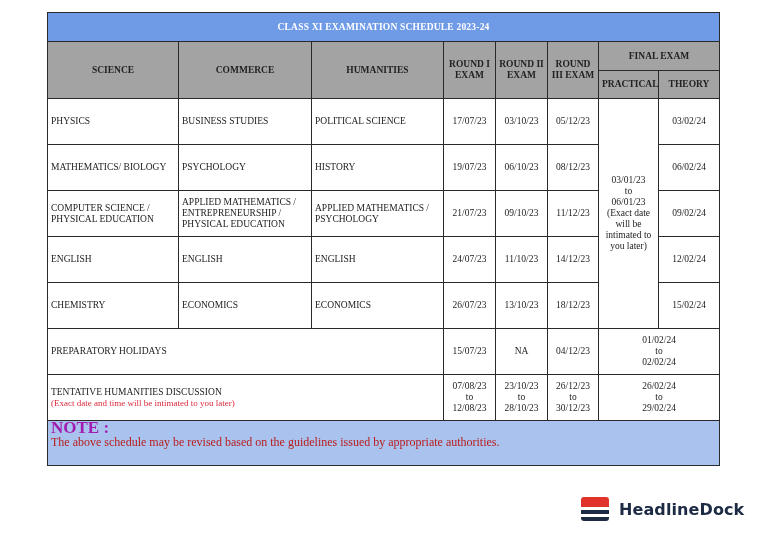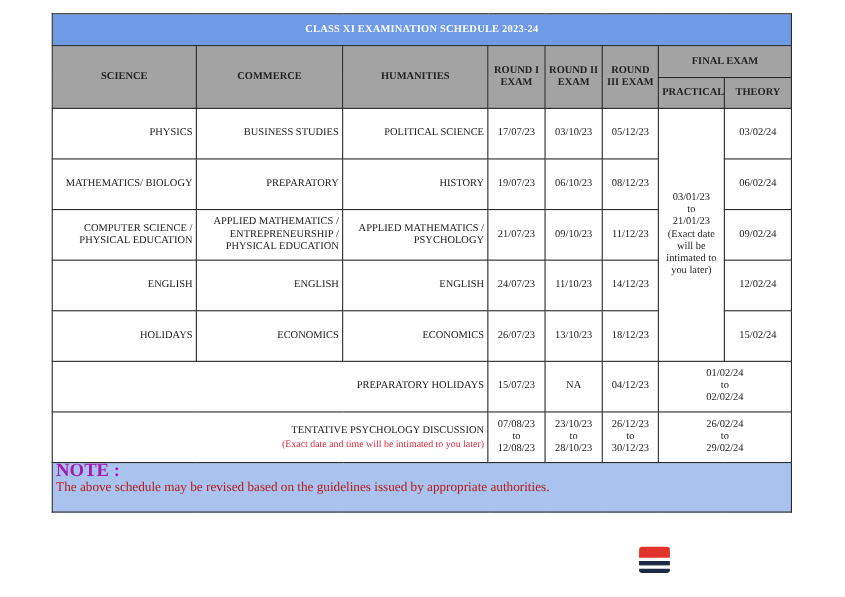--- a/index.html
+++ b/index.html
@@ -3,21 +3,21 @@
 <meta charset="utf-8">
 <style>
   html, body { margin: 0; padding: 0; background: #ffffff; }
   body { width: 768px; height: 543px; position: relative; overflow: hidden;
          font-family: "Liberation Serif", "DejaVu Serif", serif; color: #222; }
   .sheet { position: absolute; left: 47px; top: 12px; width: 672px; }
   table.sched { border-collapse: collapse; width: 672px; table-layout: fixed; padding-left: 16px; }
   table.sched td, table.sched th { border: 1px solid #2a2a2a; padding: 0 3px; font-size: 9.5px; line-height: 11px; }
   .title-row td { background: #6f9ae6; color: #ffffff; font-weight: bold; font-size: 14px; text-align: center; height: 28px; letter-spacing: 0.2px; }
   .hdr th { background: #a3a3a3; font-weight: bold; font-size: 9px; text-align: center; }
-  .subj { text-align: right; vertical-align: middle; }
+  .subj { text-align: left; vertical-align: middle; }
   .date { text-align: center; vertical-align: middle; }
   .row-main td { height: 45px; }
   .row-extra td { height: 45px; }
   .red { color: #d8283a; }
   .note-row td { background: #a9c2ee; height: 44px; vertical-align: top; padding: 2px 4px; font-size: 12px; }
   .note-label { font-weight: bold; color: #a21caf; font-size: 17px; line-height: 14px; }
   .note-text { color: #b91c1c; font-size: 12px; line-height: 14px; }
   .brand { position: absolute; left: 581px; top: 497px; display: flex; align-items: center; }
   .brand-logo { width: 28px; height: 24px; position: relative; margin-right: 10px; }
   .brand-logo .bar1 { position: absolute; left: 0; top: 0; width: 28px; height: 10px; background: #e1332b; border-radius: 3px 3px 0 0; }
@@ -61,28 +61,28 @@
   <tr class="row-main">
     <td class="subj">PHYSICS</td>
     <td class="subj">BUSINESS STUDIES</td>
     <td class="subj">POLITICAL SCIENCE</td>
     <td class="date">17/07/23</td>
     <td class="date">03/10/23</td>
     <td class="date">05/12/23</td>
     <td class="date" rowspan="5">
       <div>03/01/23</div>
       <div>to</div>
-      <div>21/01/23</div>
+      <div>06/01/23</div>
       <div>(Exact date will be intimated to you later)</div>
     </td>
     <td class="date">03/02/24</td>
   </tr>
   <tr class="row-main">
     <td class="subj">MATHEMATICS/ BIOLOGY</td>
-    <td class="subj">PREPARATORY</td>
+    <td class="subj">PSYCHOLOGY</td>
     <td class="subj">HISTORY</td>
     <td class="date">19/07/23</td>
     <td class="date">06/10/23</td>
     <td class="date">08/12/23</td>
     <td class="date">06/02/24</td>
   </tr>
   <tr class="row-main">
     <td class="subj">COMPUTER SCIENCE / PHYSICAL EDUCATION</td>
     <td class="subj">APPLIED MATHEMATICS / ENTREPRENEURSHIP / PHYSICAL EDUCATION</td>
     <td class="subj">APPLIED MATHEMATICS / PSYCHOLOGY</td>
@@ -94,21 +94,21 @@
   <tr class="row-main">
     <td class="subj">ENGLISH</td>
     <td class="subj">ENGLISH</td>
     <td class="subj">ENGLISH</td>
     <td class="date">24/07/23</td>
     <td class="date">11/10/23</td>
     <td class="date">14/12/23</td>
     <td class="date">12/02/24</td>
   </tr>
   <tr class="row-main">
-    <td class="subj">HOLIDAYS</td>
+    <td class="subj">CHEMISTRY</td>
     <td class="subj">ECONOMICS</td>
     <td class="subj">ECONOMICS</td>
     <td class="date">26/07/23</td>
     <td class="date">13/10/23</td>
     <td class="date">18/12/23</td>
     <td class="date">15/02/24</td>
   </tr>
 
   <tr class="row-extra">
     <td class="subj" colspan="3">PREPARATORY HOLIDAYS</td>
@@ -117,21 +117,21 @@
     <td class="date">04/12/23</td>
     <td class="date" colspan="2">
       <div>01/02/24</div>
       <div>to</div>
       <div>02/02/24</div>
     </td>
   </tr>
 
   <tr class="row-extra">
     <td class="subj" colspan="3">
-      <div>TENTATIVE PSYCHOLOGY DISCUSSION</div>
+      <div>TENTATIVE HUMANITIES DISCUSSION</div>
       <div class="red" style="font-size:9px">(Exact date and time will be intimated to you later)</div>
     </td>
     <td class="date">
       <div>07/08/23</div>
       <div>to</div>
       <div>12/08/23</div>
     </td>
     <td class="date">
       <div>23/10/23</div>
       <div>to</div>
@@ -158,13 +158,14 @@
 </tbody>
     </table>
 </div>
 
 <div class="brand">
   <div class="brand-logo">
     <div class="bar1"></div>
       <div class="bar2"></div>
       <div class="bar3"></div>
   </div>
+  <span class="brand-name">HeadlineDock</span>
 </div>
 
 </body></html>

